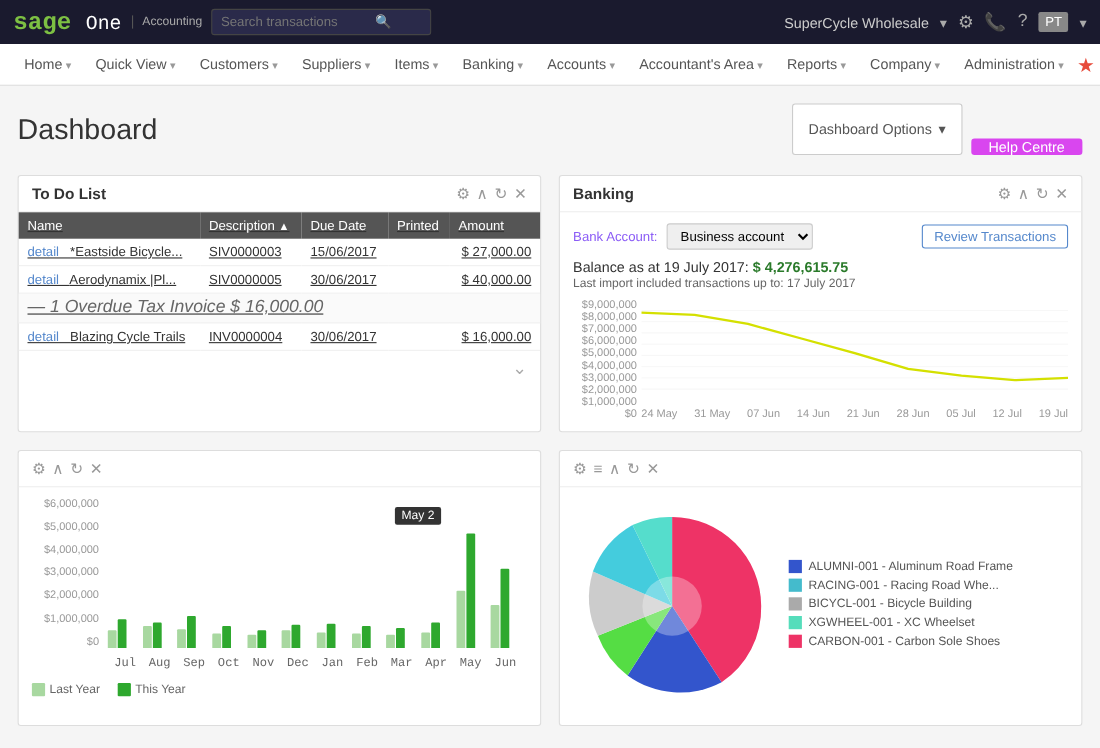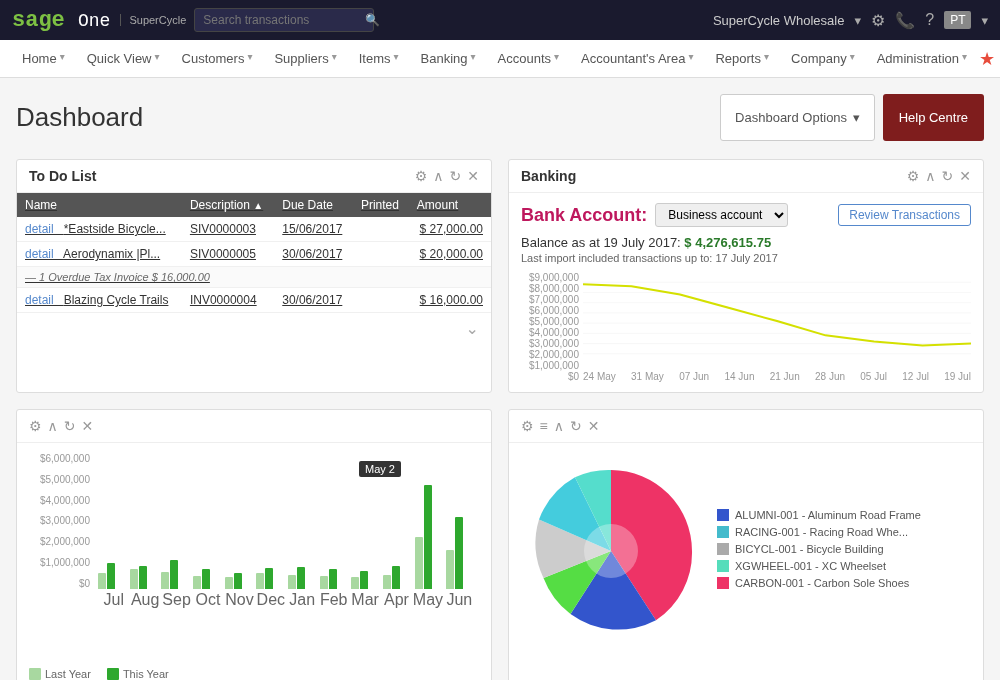--- a/index.html
+++ b/index.html
@@ -17,24 +17,24 @@
     .logo-area { display: flex; align-items: center; gap: 6px; }
     .logo-sage { color: #7dc043; font-weight: bold; font-size: 20px; }
     .logo-accounting { color: #aaa; font-size: 11px; margin-left: 4px; }
     .search-bar {
       background: #2a2a4a;
       border: 1px solid #444;
       border-radius: 3px;
       color: #ccc;
       padding: 4px 8px;
       font-size: 12px;
-      width: 180px;
+      width: 200px;
       display: flex;
       align-items: center;
-      gap: 22px;
+      gap: 0;
     }
     .search-bar input {
       background: transparent;
       border: none;
       color: #ccc;
       font-size: 12px;
       outline: none;
       width: 140px;
     }
     .top-bar-right {
@@ -57,21 +57,21 @@
       align-items: center;
       padding: 0 12px;
       gap: 2px;
     }
     .menu-item {
       padding: 8px 10px;
       color: #555;
       font-size: 13px;
       cursor: pointer;
       display: flex;
-      align-items: flex-start;
+      align-items: flex-end;
       gap: 3px;
       border-radius: 3px;
       white-space: nowrap;
     }
     .menu-arrow { font-size: 10px; color: #999; }
     .menu-star { margin-left: auto; color: #e74c3c; font-size: 18px; }
 
     
     .main-content { padding: 16px; }
 
@@ -90,28 +90,29 @@
       border-radius: 3px;
       padding: 6px 14px;
       font-size: 13px;
       cursor: pointer;
       display: flex;
       align-items: center;
       gap: 6px;
       color: #555;
     }
     .btn-help-centre {
-      background: #7f1d1d;
+      background: #d946ef;
       border: none;
       border-radius: 3px;
-      padding: 16px 16px;
+      padding: 0 16px;
       font-size: 13px;
       cursor: pointer;
       color: white;
       font-weight: 500;
+      margin-top: 32px;
     }
 
     
     .widgets-row {
       display: grid;
       grid-template-columns: 1fr 1fr;
       gap: 16px;
       margin-bottom: 16px;
     }
     .widget {
@@ -140,21 +141,21 @@
     .todo-table thead tr { background: #555; color: white; }
     .todo-table thead th { padding: 5px 8px; text-align: left; font-weight: 500; }
     .todo-table tbody tr { border-bottom: 1px solid #f0f0f0; }
     .todo-table tbody td { padding: 5px 8px; }
     .todo-table .section-header { color: #666; font-style: italic; font-size: 11px; background: #fafafa; }
     .todo-table .amount { text-align: right; }
     .sort-arrow { font-size: 10px; }
 
     
     .bank-controls { display: flex; align-items: center; gap: 8px; margin-bottom: 8px; }
-    .bank-label { font-size: 18px; color: #be185d; font-weight: bold; }
+    .bank-label { font-size: 12px; color: #8b5cf6; }
     .bank-select {
       border: 1px solid #ccc;
       border-radius: 3px;
       padding: 3px 8px;
       font-size: 12px;
       cursor: pointer;
     }
     .btn-review {
       background: white;
       border: 1px solid #5588cc;
@@ -236,27 +237,28 @@
     .bar { border-radius: 1px 1px 0 0; }
     .bar-chart-labels-x {
       position: absolute;
       left: 65px;
       right: 0;
       bottom: 0;
       height: 24px;
       display: flex;
       justify-content: space-between;
       align-items: flex-end;
-      font-size: 16px;
+      font-size: 11px;
       color: #666;
       padding: 0 4px 4px;
+      font-family: Liberation Mono, monospace;
     }
     .bar-label { flex: 1; text-align: center; }
     .chart-legend { display: flex; gap: 16px; margin-top: 8px; font-size: 11px; color: #666; }
-    .legend-item { display: flex; align-items: center; gap: 4px; margin-top: 47px; }
+    .legend-item { display: flex; align-items: center; gap: 4px; }
     .legend-dot { width: 12px; height: 12px; border-radius: 1px; }
 
     
     .pie-chart-area { display: flex; gap: 16px; align-items: center; padding: 8px 0; }
     .pie-legend { font-size: 11px; color: #555; }
     .pie-legend-item { display: flex; align-items: center; gap: 6px; margin-bottom: 5px; }
     .pie-legend-dot { width: 12px; height: 12px; flex-shrink: 0; }
 
     .tooltip-box {
       background: #333;
@@ -270,21 +272,21 @@
   </style>
 </head>
 <body>
 
 <div class="top-bar">
   <div class="logo-area">
     <span class="logo-sage" style="font-size:22px;font-family:Liberation Mono, monospace;">
       <span style="color:#7dc043;font-weight:bold;">sage</span>
       <span style="color:white;font-weight:300;font-size:18px;"> One</span>
     </span>
-    <span class="logo-accounting" style="color:#aaa;font-size:11px;border-left:1px solid #555;padding-left:8px;">SuperCycle</span>
+    <span class="logo-accounting" style="color:#aaa;font-size:11px;border-left:1px solid #555;padding-left:8px;">Accounting</span>
   </div>
   <div class="search-bar">
     <input type="text" placeholder="Search transactions" style="">
     <span style="color:#aaa;">🔍</span>
   </div>
   <div class="top-bar-right">
     <span class="company-name">SuperCycle Wholesale</span>
     <span style="color:#aaa;">▾</span>
     <span class="top-icon">⚙</span>
     <span class="top-icon">📞</span>
@@ -384,24 +386,24 @@
               <td>SIV0000003</td>
               <td>15/06/2017</td>
               <td></td>
               <td class="amount">$ 27,000.00</td>
             </tr>
             <tr>
               <td style="color:#5588cc;">detail &nbsp; <span style="color:#333;">Aerodynamix |Pl...</span></td>
               <td>SIV0000005</td>
               <td>30/06/2017</td>
               <td></td>
-              <td class="amount">$ 20,000.00</td>
+              <td class="amount">$ 40,000.00</td>
             </tr>
             <tr class="section-header">
-              <td colspan="5" style="padding:4px 8px;color:#666;font-size:11px;">― 1 Overdue Tax Invoice $ 16,000.00</td>
+              <td colspan="5" style="padding:4px 8px;color:#666;font-size:16px;">― 1 Overdue Tax Invoice $ 16,000.00</td>
             </tr>
             <tr>
               <td style="color:#5588cc;">detail &nbsp; <span style="color:#333;">Blazing Cycle Trails</span></td>
               <td>INV0000004</td>
               <td>30/06/2017</td>
               <td></td>
               <td class="amount">$ 16,000.00</td>
             </tr>
           </tbody>
         </table>

